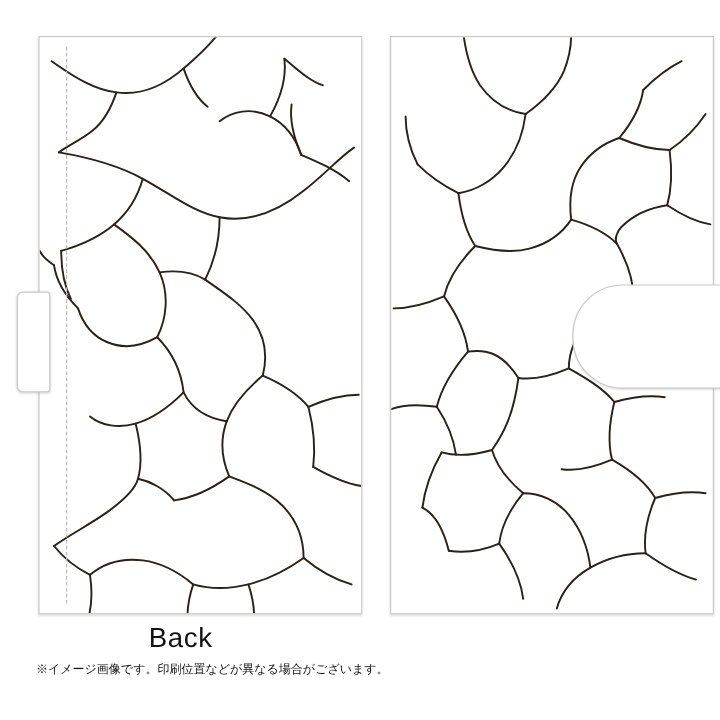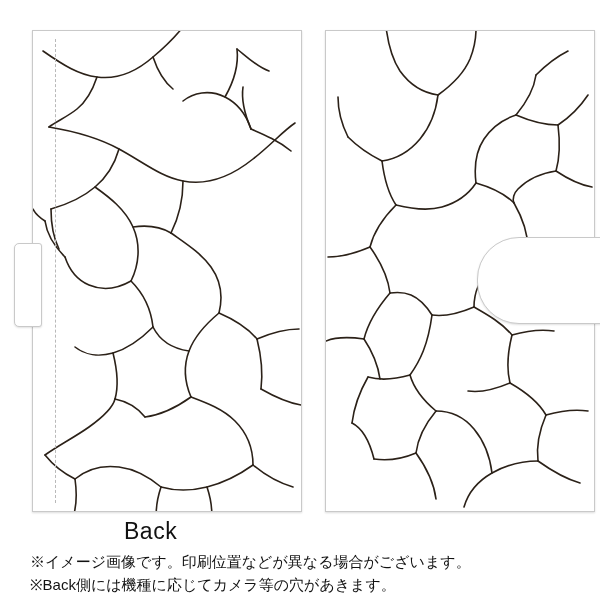--- a/index.html
+++ b/index.html
@@ -96,21 +96,21 @@
   .caption-front { left: 412px; }
 
   
   .notes {
     position: absolute;
     left: 30px;
     top: 551px;
     width: 552px;
   }
   .note-line {
-    font-size: 15px;
+    font-size: 10px;
     color: #111111;
     line-height: 1.5;
     white-space: nowrap;
   }
 </style>
 </head>
 <body>
 
 <div class="product-stage">
 
@@ -218,14 +218,13 @@
     </div>
   </div>
 
   <div class="closure-tab"></div>
 
   <div class="caption caption-back">Back</div>
 </div>
 
 <div class="notes">
   <div class="note-line">※イメージ画像です。印刷位置などが異なる場合がございます。</div>
-  <div class="note-line">※Back側には機種に応じてカメラ等の穴があきます。</div>
 </div>
 
 </body></html>

